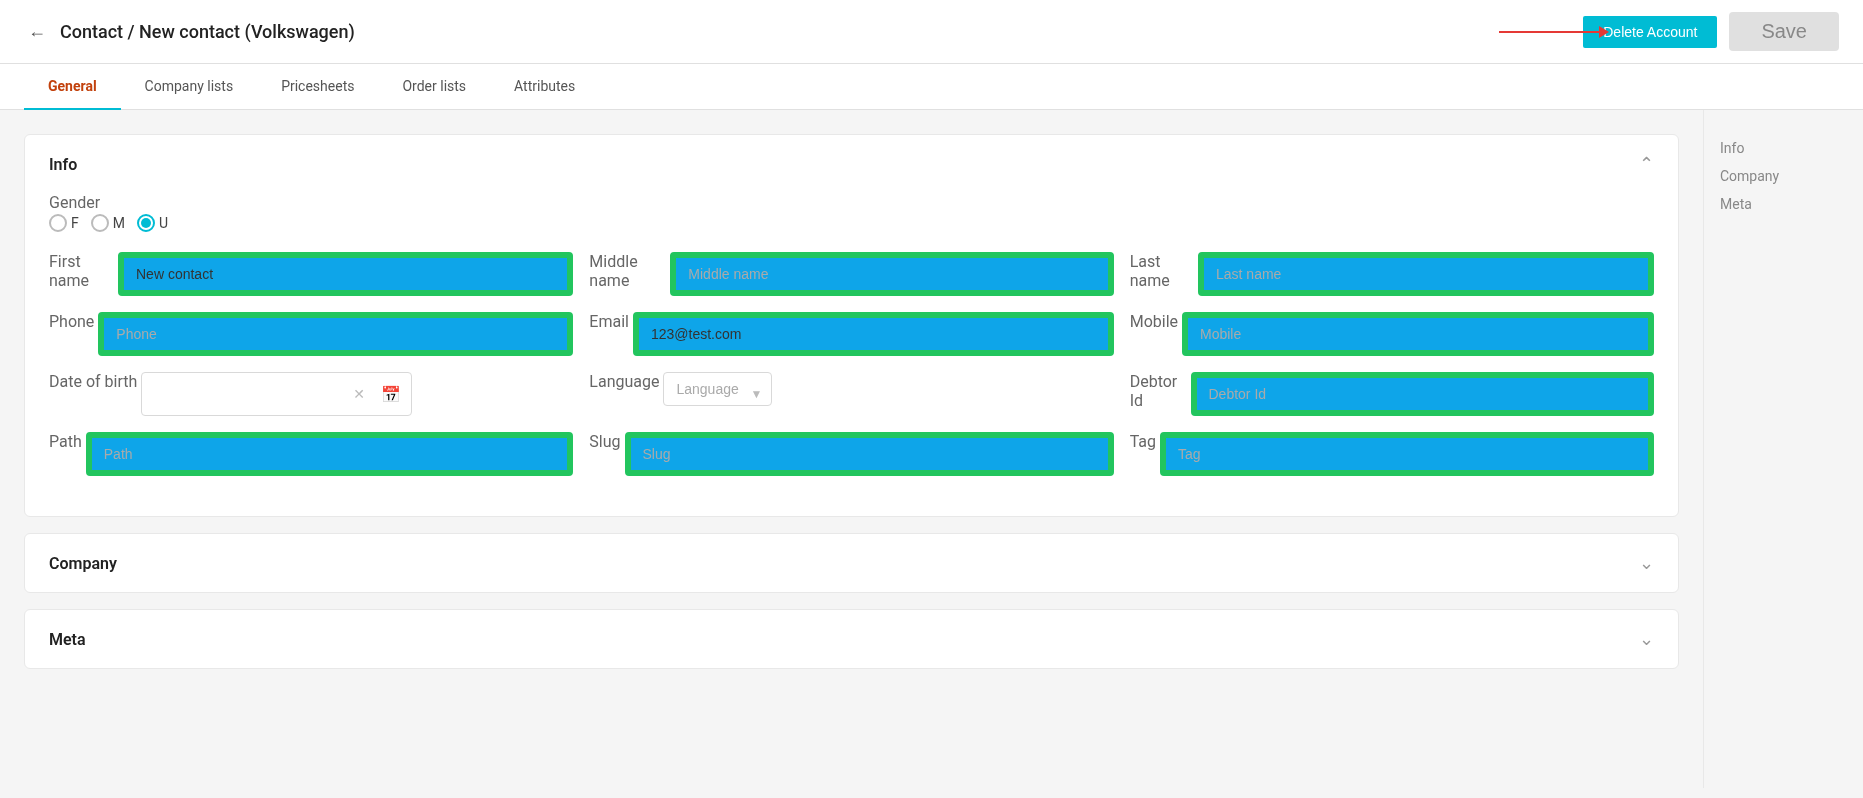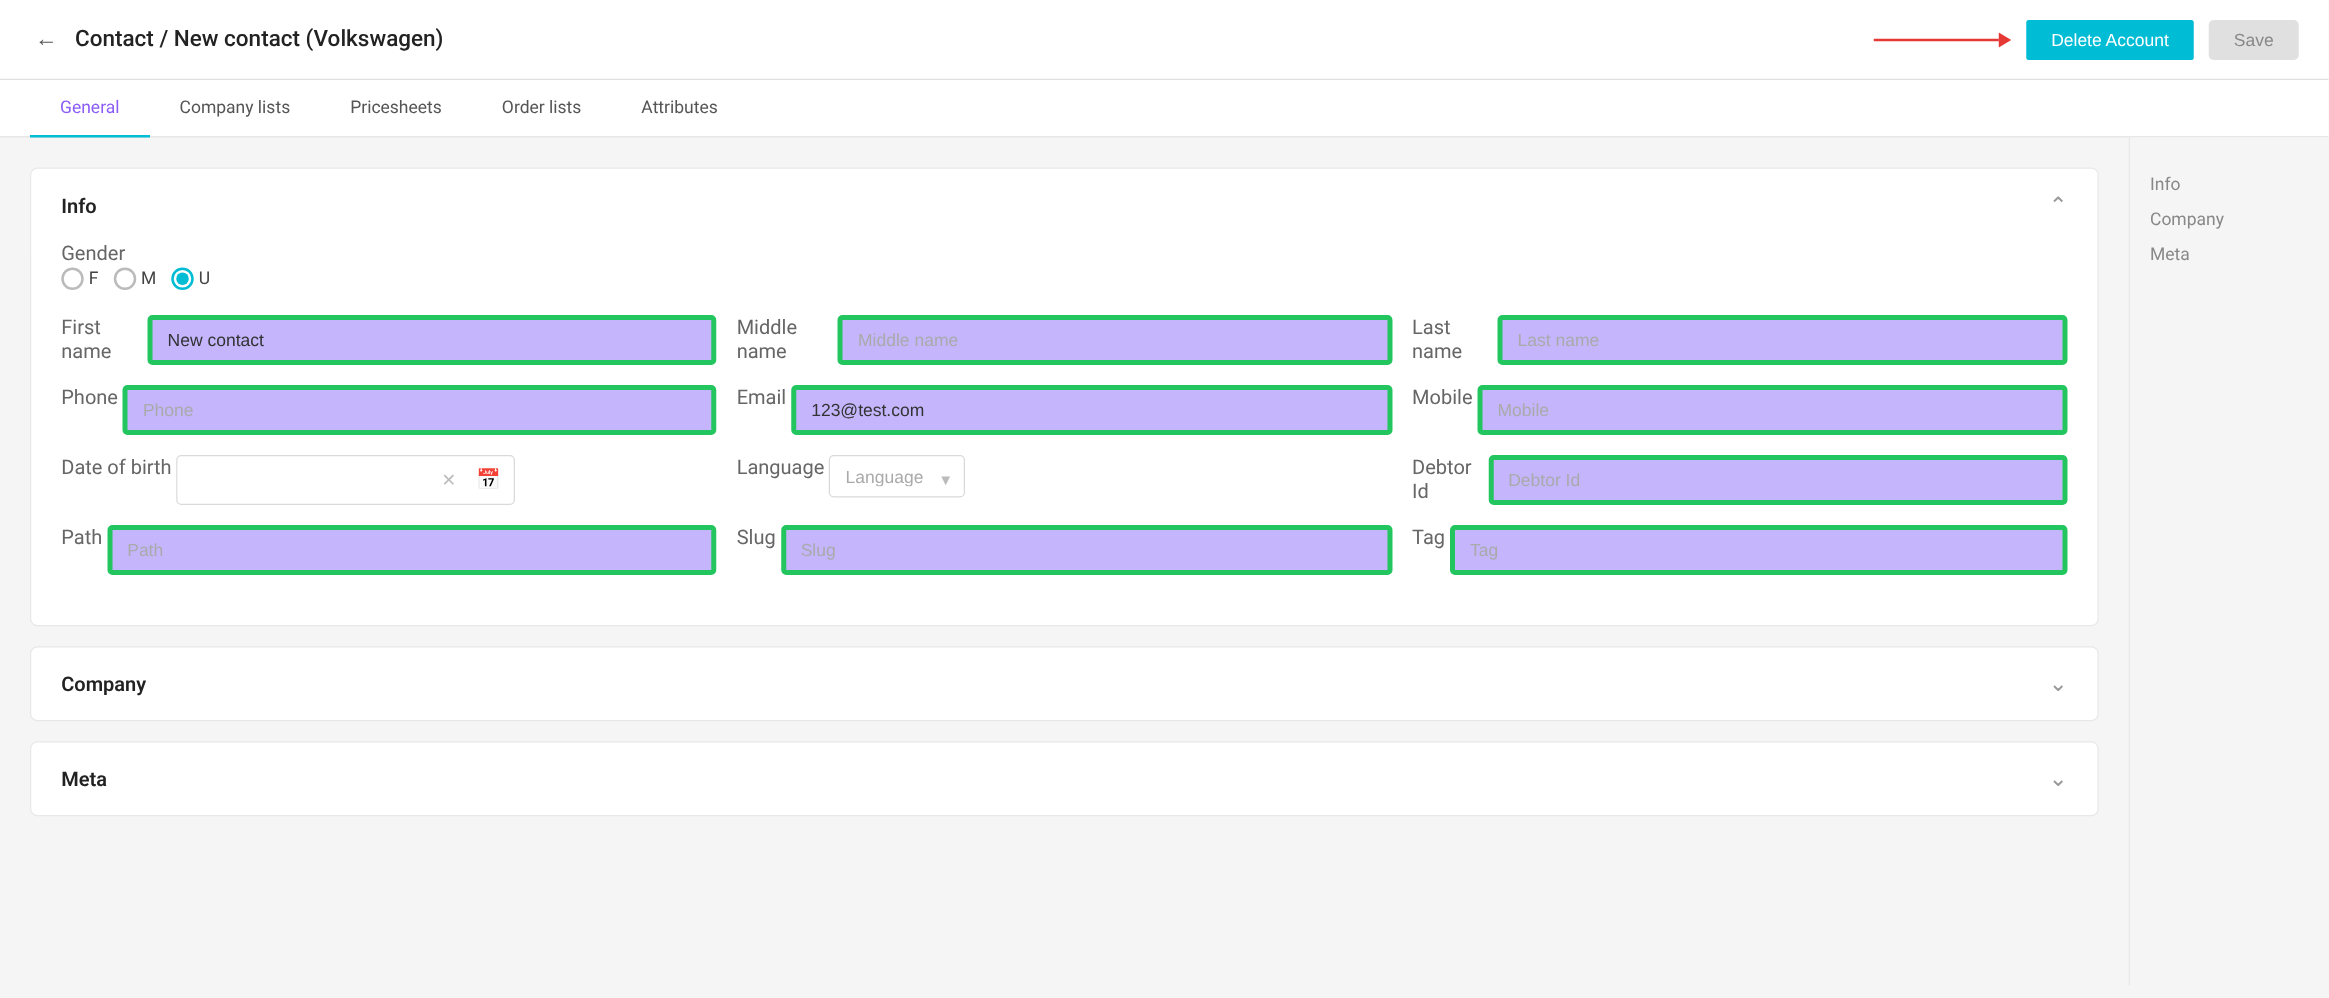--- a/index.html
+++ b/index.html
@@ -50,45 +50,45 @@
       padding: 8px 20px;
       font-size: 14px;
       cursor: pointer;
       font-weight: 500;
     }
     .btn-save {
       background: #e0e0e0;
       color: #888;
       border: none;
       border-radius: 4px;
-      padding: 8px 20px;
-      font-size: 14px;
+      padding: 8px 32px;
+      font-size: 20px;
       cursor: pointer;
       font-weight: 500;
     }
 
     
     .tabs-bar {
       background: #fff;
       border-bottom: 1px solid #e0e0e0;
       display: flex;
       padding: 0 24px;
     }
     .tab-item {
       padding: 14px 24px;
       font-size: 14px;
       cursor: pointer;
       color: #555;
       border-bottom: 2px solid transparent;
       margin-bottom: -1px;
     }
     .tab-item.active {
-      color: #8b5cf6;
+      color: #c2410c;
       border-bottom: 2px solid #00bcd4;
-      font-weight: 400;
+      font-weight: 700;
     }
 
     
     .main-layout {
       display: flex;
       min-height: calc(100vh - 120px);
     }
 
     
     .content-area {
@@ -183,26 +183,26 @@
       display: flex;
       flex-direction: row;
       gap: 4px;
     }
     .form-label {
       font-size: 16px;
       color: #666;
       margin-bottom: 2px;
     }
     .form-input {
-      border: 4px solid #22c55e;
+      border: 6px solid #22c55e;
       border-radius: 4px;
       padding: 8px 12px;
       font-size: 14px;
       color: #333;
-      background: #c4b5fd;
+      background: #0ea5e9;
       outline: none;
       width: 100%;
     }
     .form-input::placeholder {
       color: #aaa;
     }
 
     
     .dob-input-wrap {
       display: flex;

